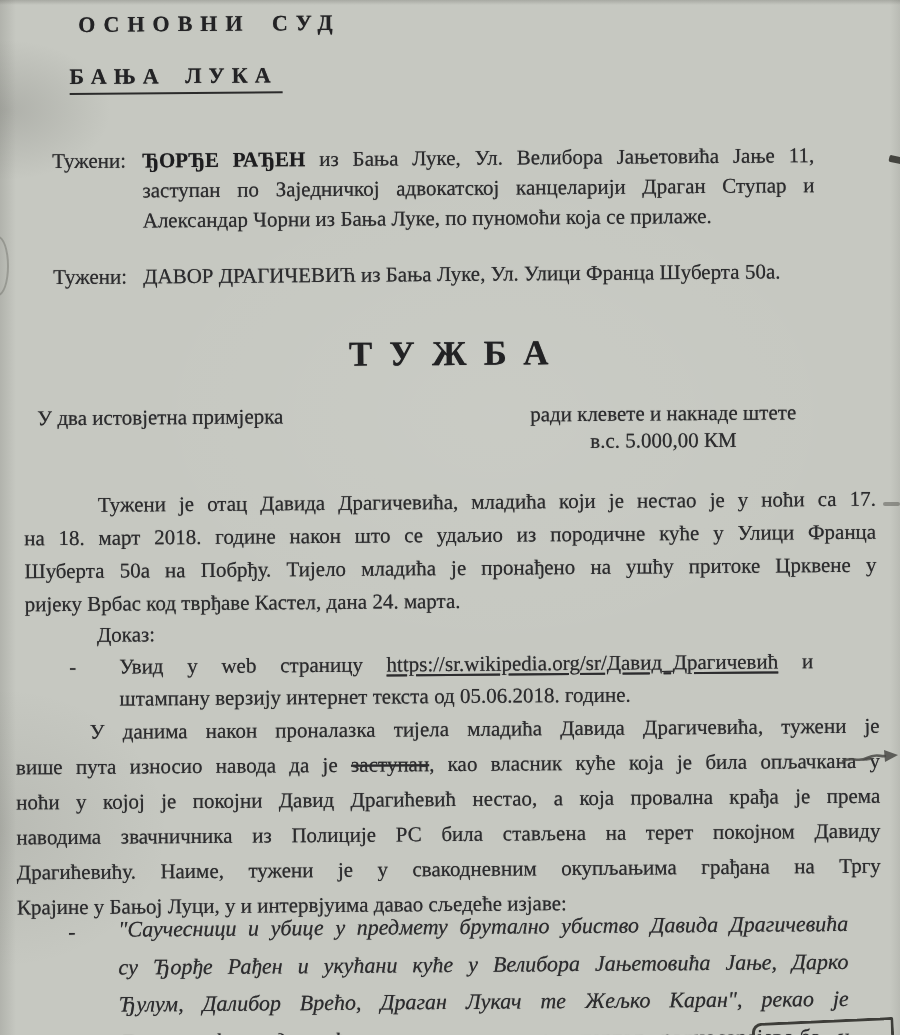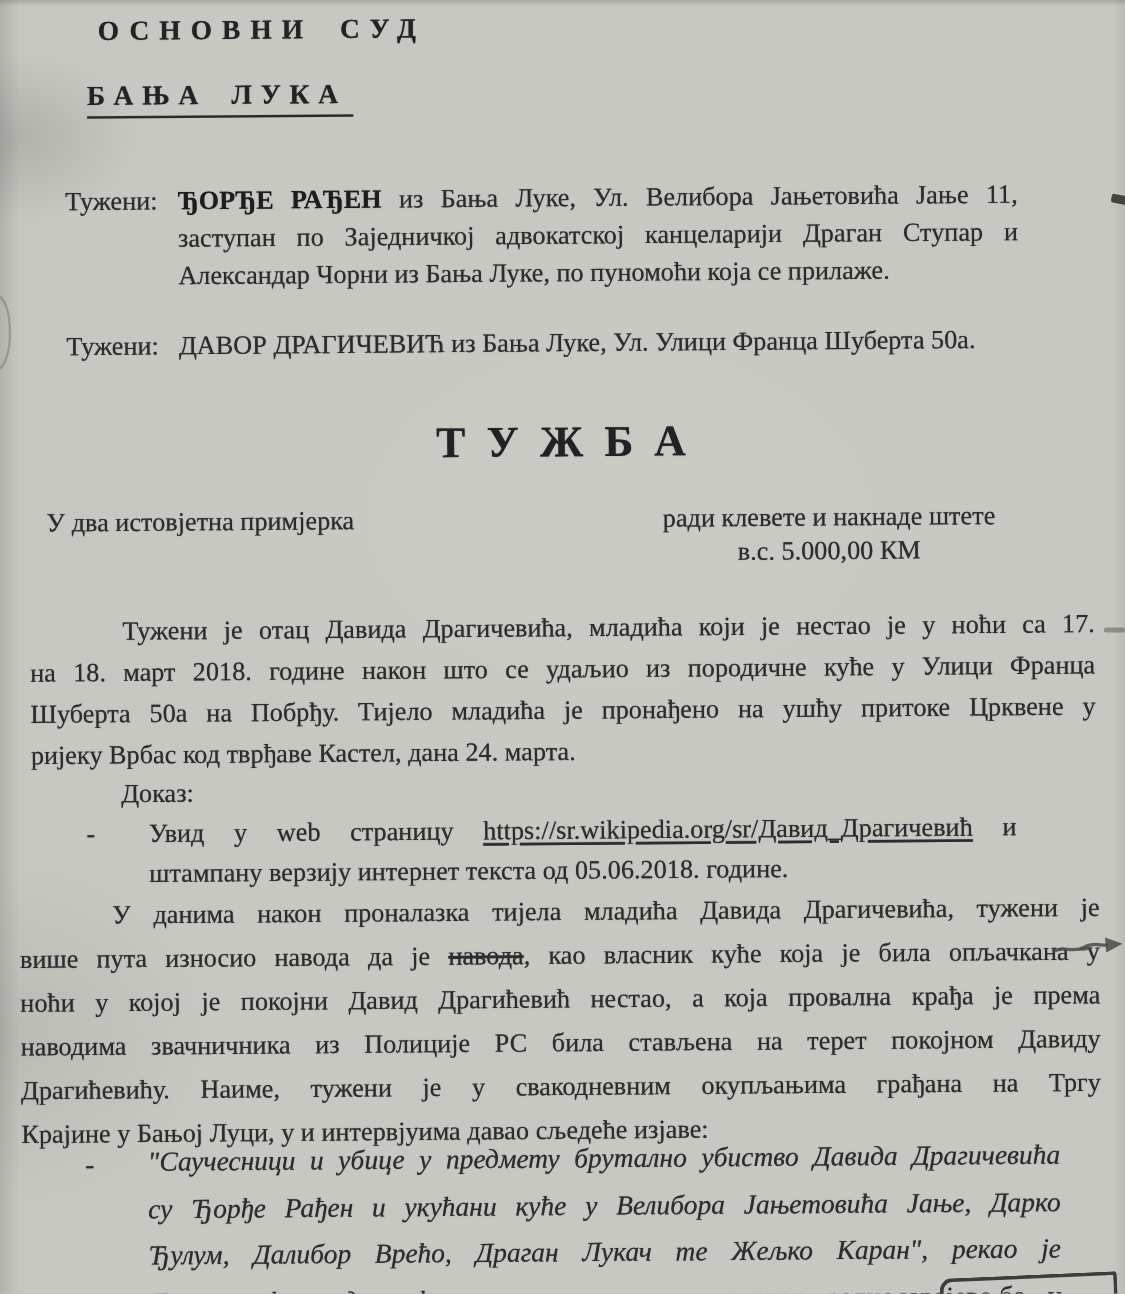--- a/index.html
+++ b/index.html
@@ -130,21 +130,21 @@
         <span class="evdash">-</span>
         <div class="evlines">
           <div class="jline"><span>Увид у web страницу </span><span class="url">https://sr.wikipedia.org/sr/Давид_Драгичевић</span><span> и</span></div>
           <div>штампану верзију интернет текста од 05.06.2018. године.</div>
         </div>
       </div>
     </div>
 
     <div class="para para2">
       <div class="jline indent">У данима након проналазка тијела младића Давида Драгичевића, тужени је</div>
-      <div class="jline"><span>више пута износио навода да је </span><span class="strike">навода</span><span>, као власник куће која је била опљачкана у</span></div>
+      <div class="jline"><span>више пута износио навода да је </span><span class="strike">заступан</span><span>, као власник куће која је била опљачкана у</span></div>
       <div class="jline">ноћи у којој је покојни Давид Драгићевић нестао, а која провална крађа је према</div>
       <div class="jline">наводима звачничника из Полиције РС била стављена на терет покојном Давиду</div>
       <div class="jline">Драгићевићу. Наиме, тужени је у свакодневним окупљањима грађана на Тргу</div>
       <div>Крајине у Бањој Луци, у и интервјуима давао сљедеће изјаве:</div>
     </div>
 
     <div class="quote">
       <span class="qdash">-</span>
       <div class="qlines">
         <div class="jline">"Саучесници и убице у предмету брутално убиство Давида Драгичевића</div>

